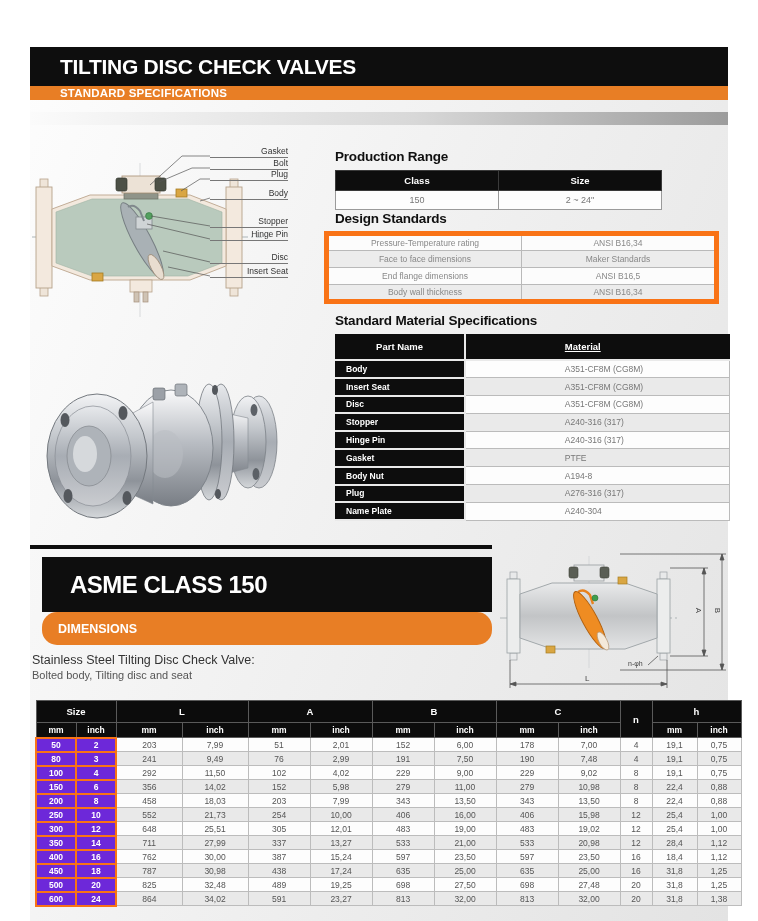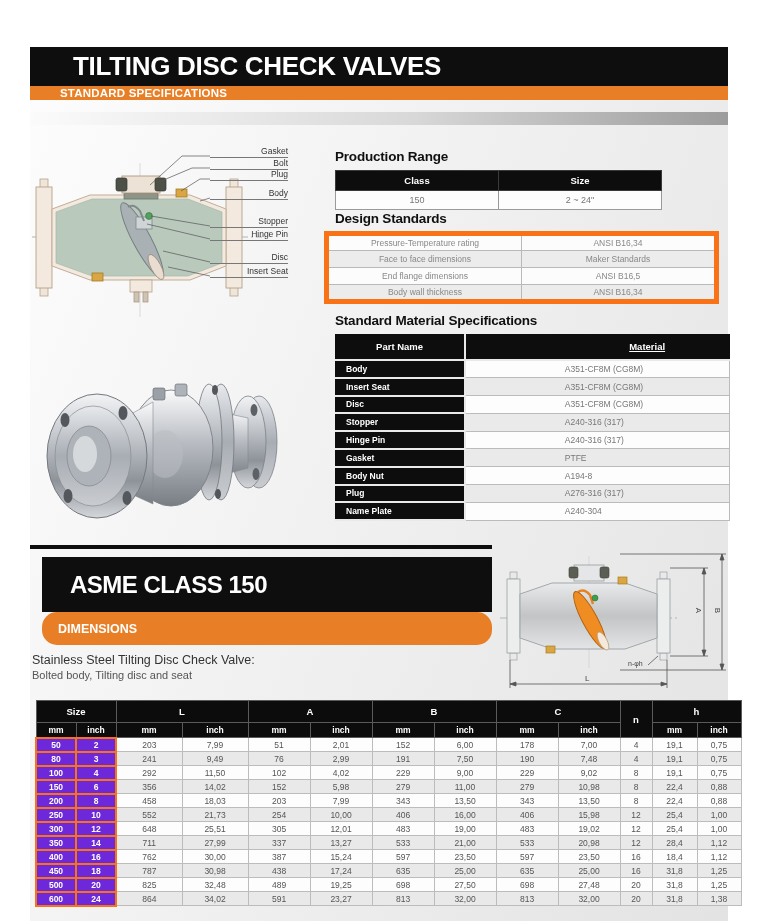--- a/index.html
+++ b/index.html
@@ -11,21 +11,21 @@
   }
   
   #content-bg {
     position:absolute; left:30px; top:47px; width:698px; height:874px;
     background:linear-gradient(112deg,#fdfdfd 0%,#f1f1f1 45%,#e3e3e3 100%);
   }
   
   .title-bar {
     position:absolute; left:30px; top:47px; width:698px; height:39px;
     background:#0e0e0e; color:#fff; display:flex; align-items:center;
-    padding-left:43px; font-size:26px; font-weight:800; letter-spacing:-0.3px;
+    padding-left:30px; font-size:21px; font-weight:800; letter-spacing:-0.3px;
   }
   .sub-bar {
     position:absolute; left:30px; top:86px; width:698px; height:14px;
     background:#e87e25; color:#fff; display:flex; align-items:center;
     padding-left:30px; font-size:11.5px; font-weight:700; letter-spacing:0.2px;
   }
   .grad-strip {
     position:absolute; left:30px; top:112px; width:698px; height:13px;
     background:linear-gradient(90deg,#fbfbfb 0%,#d8d8d8 55%,#9c9c9c 100%);
   }
@@ -40,21 +40,21 @@
   #tbl-production td { background:#fdfdfd; color:#777; font-size:9px; height:19px; text-align:center; border:1px solid #9a9a9a; }
   
   #tbl-design { left:324px; top:231px; width:395px; border:5px solid #f97316; }
   #tbl-design td { font-size:8.5px; color:#888; height:17px; text-align:center; border:1px solid #b9b9b9; }
   #tbl-design tr:nth-child(even) td { background:#ececec; }
   #tbl-design tr:nth-child(odd) td { background:#fcfcfc; }
   
   #tbl-material { left:335px; top:334px; width:395px; }
   #tbl-material th { background:#0d0d0d; color:#fff; font-size:9.5px; font-weight:700; height:26px; border-bottom:2px solid #e9e9e9; }
   #tbl-material th.c1 { text-align:center; border-right:2px solid #e9e9e9; }
-  #tbl-material th.c2 { text-align:center; padding-left:25%;text-decoration:underline; }
+  #tbl-material th.c2 { text-align:left; padding-left:25%;text-decoration:underline; }
   #tbl-material td.part { background:#0d0d0d; color:#fff; font-weight:700; font-size:8.5px; padding-left:11px; border-bottom:2px solid #e9e9e9; border-right:2px solid #e9e9e9; height:17.8px; }
   #tbl-material td.mat { color:#777; font-size:8.5px; padding-left:25%; border-bottom:1px solid #bbb; border-right:1px solid #bbb; }
   #tbl-material tr:nth-child(even) td.mat { background:#eaeaea; }
   #tbl-material tr:nth-child(odd) td.mat { background:#fdfdfd; }
   
   #valve-diagram { position:absolute; left:30px; top:145px; width:262px; height:185px; }
   #valve-diagram svg { position:absolute; left:0; top:0; }
   .vd-label {
     position:absolute; left:180px; width:78px; text-align:right;
     font-size:8.5px; color:#333; border-bottom:1px solid #777; padding-bottom:1px;

